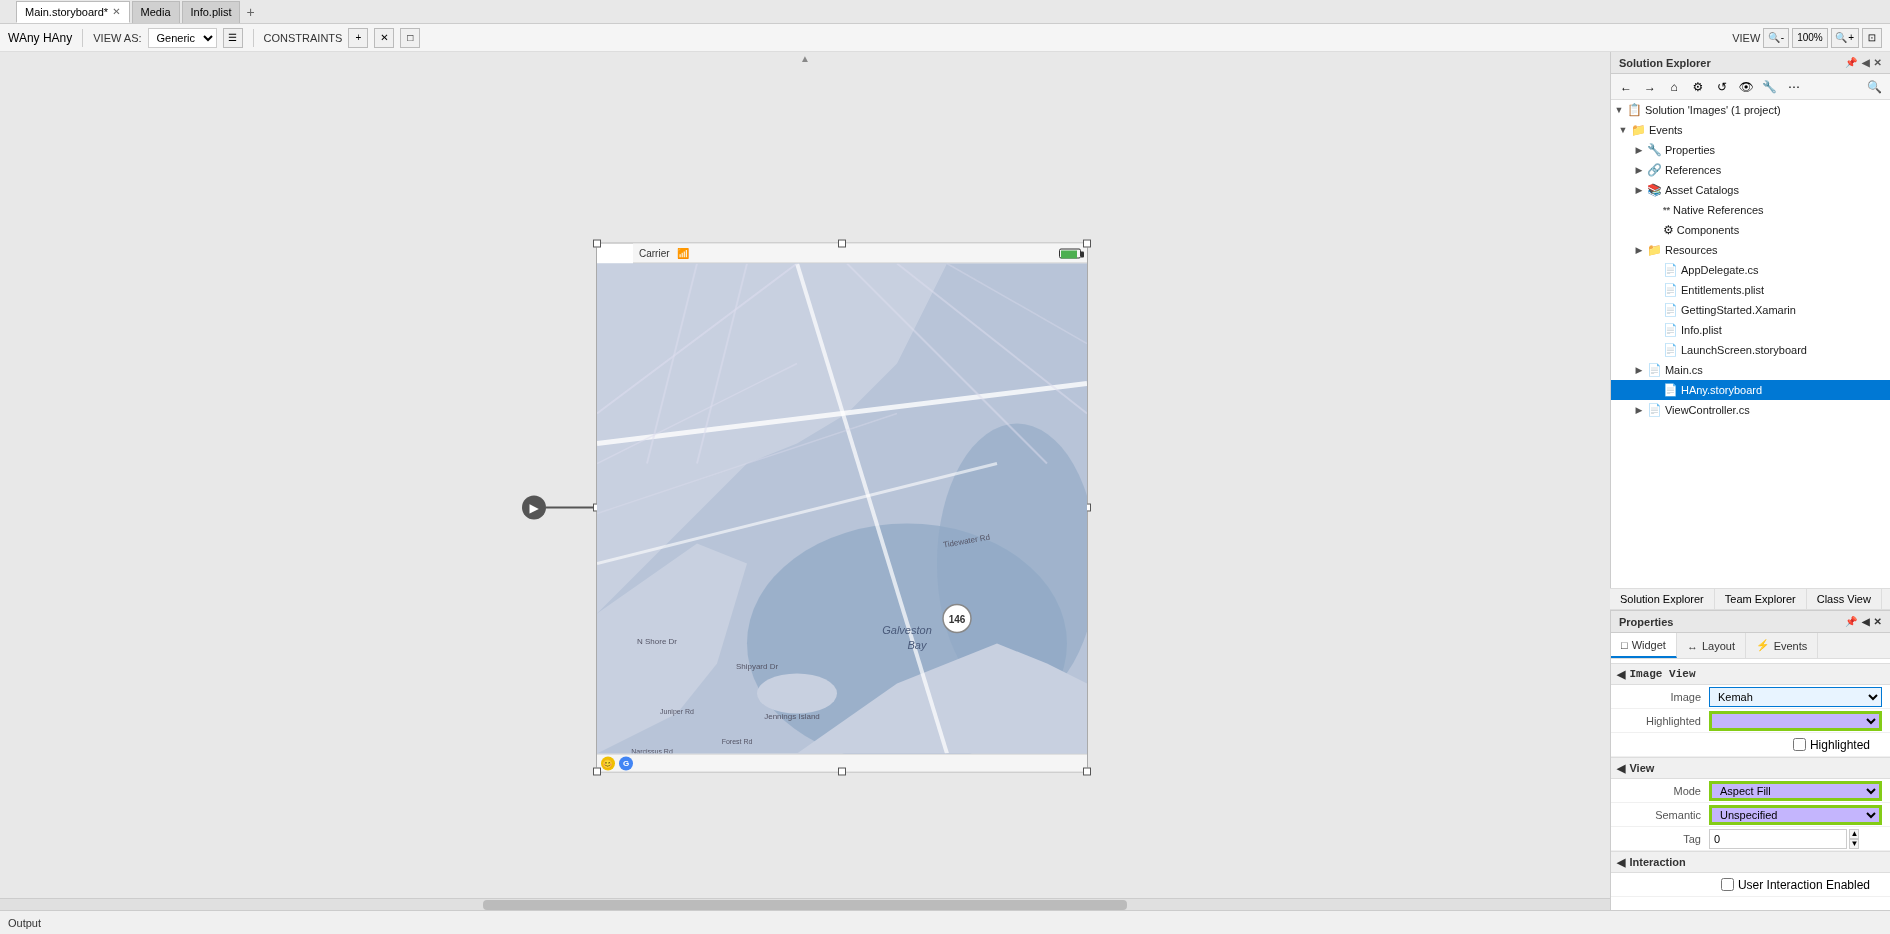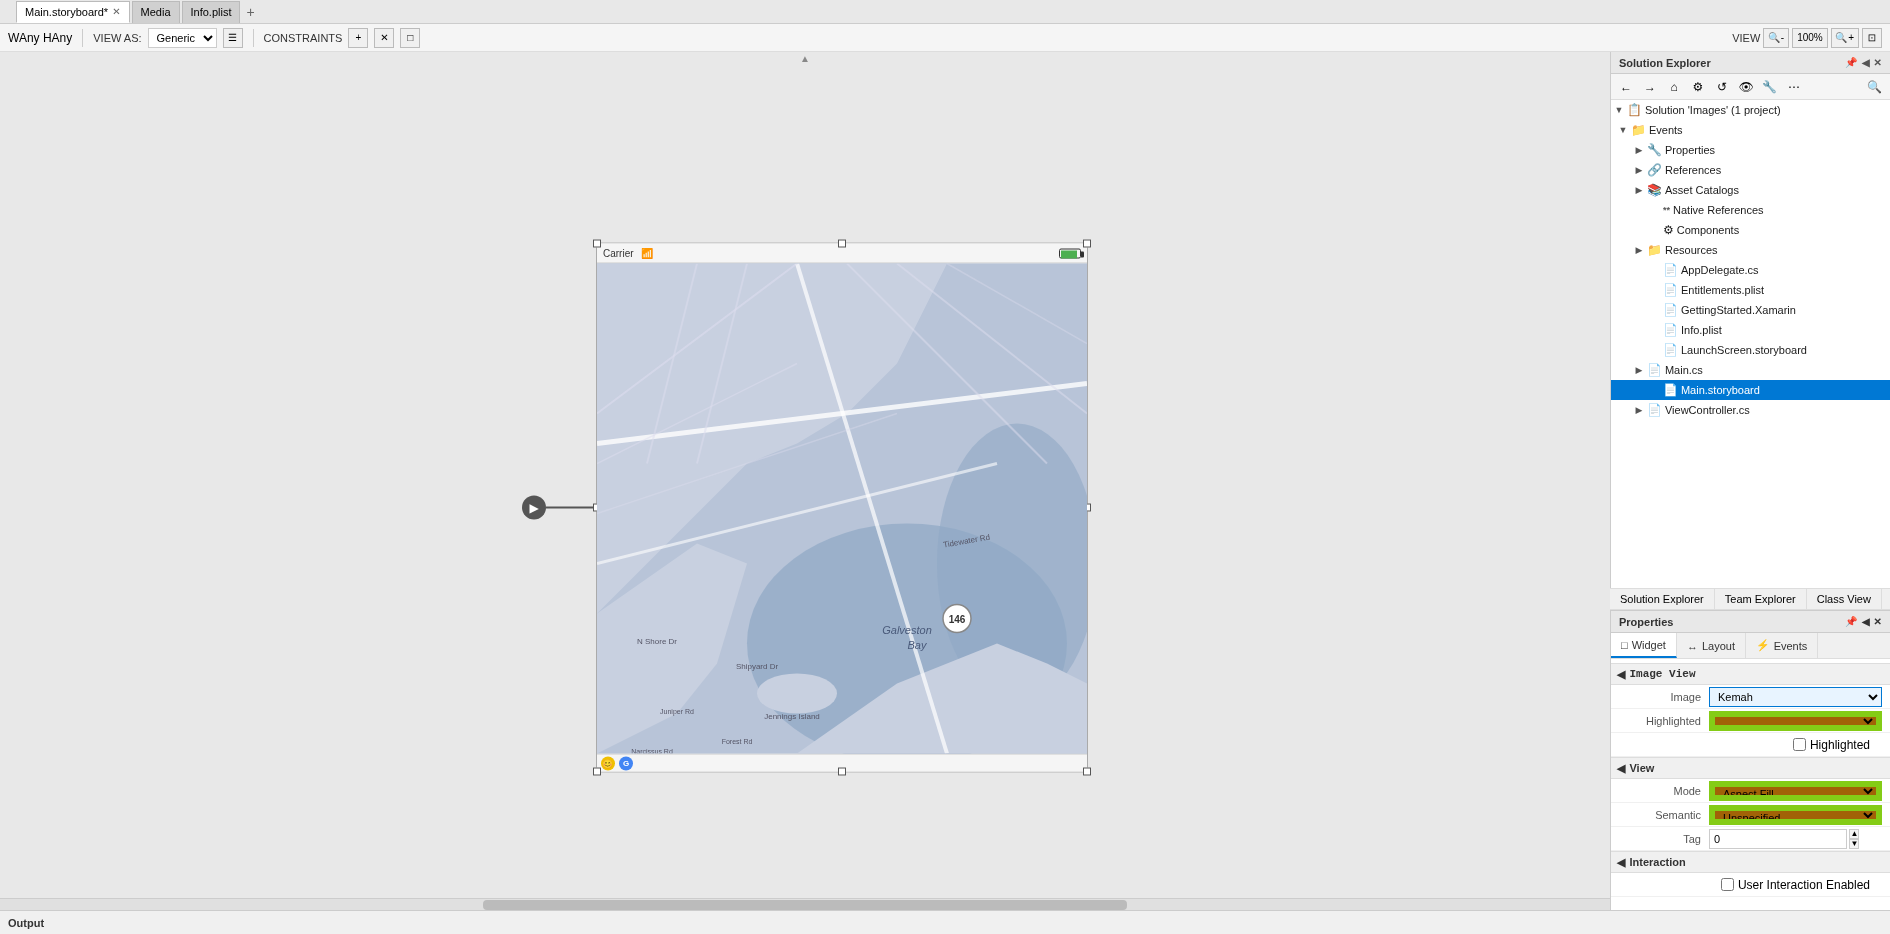--- a/index.html
+++ b/index.html
@@ -52,21 +52,21 @@
     .arrow-line::after {
       content: ''; position: absolute; right: -6px; top: -4px;
       border-left: 8px solid #555; border-top: 5px solid transparent; border-bottom: 5px solid transparent;
     }
 
     
     .vc-frame {
       display: flex; flex-direction: column; background: #fff; border: 1px solid #aaa;
     }
     .vc-top-bar {
-      height: 20px; background: #f5f5f5; border-bottom: 1px solid #ccc; display: flex; align-items: center; padding: 0 6px; gap: 8px; font-size: 10px;
+      height: 20px; background: #f5f5f5; border-bottom: 1px solid #ccc; display: flex; align-items: center; padding: 0 6px; gap: 8px; font-size: 10px; margin-left: 36px;
     }
     .vc-status-carrier { font-size: 10px; color: #333; }
     .vc-status-wifi { font-size: 10px; }
     .vc-battery { width: 22px; height: 10px; border: 1px solid #333; border-radius: 2px; position: relative; margin-left: auto; }
     .vc-battery::after { content: ''; position: absolute; right: -4px; top: 2px; width: 3px; height: 6px; background: #333; border-radius: 0 1px 1px 0; }
     .vc-battery-fill { width: 16px; height: 8px; background: #4caf50; position: absolute; left: 1px; top: 1px; }
 
     
     .map-container {
       width: 490px; height: 490px; background: #b8c4d8; position: relative; overflow: hidden;
@@ -94,21 +94,21 @@
     
     .h-scrollbar {
       height: 12px; background: #e0e0e0; border-top: 1px solid #ccc; position: relative;
     }
     .h-scrollbar-thumb {
       position: absolute; left: 30%; width: 40%; height: 10px; top: 1px; background: #bbb; border-radius: 4px;
     }
 
     
     .output-bar {
-      height: 24px; background: #f0f0f0; border-top: 1px solid #ccc; display: flex; align-items: center; padding: 0 8px; font-size: 11px; color: #333; font-weight: bold;
+      height: 24px; background: #f0f0f0; border-top: 1px solid #ccc; display: flex; align-items: center; padding: 0 8px; font-size: 11px; color: #333;
     }
 
     
     .solution-panel {
       width: 280px; background: #fff; border-left: 1px solid #ccc; display: flex; flex-direction: column;
     }
     .panel-title-bar {
       height: 22px; background: #e8e8e8; border-bottom: 1px solid #ccc; display: flex; align-items: center; padding: 0 8px; font-size: 11px; font-weight: bold; color: #333;
       justify-content: space-between;
     }
@@ -161,21 +161,21 @@
     }
     .prop-section-header {
       display: flex; align-items: center; height: 22px; background: #f0f0f0; border-bottom: 1px solid #ddd; border-top: 1px solid #ddd; padding: 0 6px; font-size: 11px; font-weight: bold; color: #333; cursor: pointer;
     }
     .prop-row {
       display: flex; align-items: center; height: 24px; padding: 0 8px; border-bottom: 1px solid #f0f0f0;
     }
     .prop-label { font-size: 11px; color: #555; width: 90px; flex-shrink: 0; text-align: right; padding-right: 8px; }
     .prop-value { flex: 1; }
     .prop-select {
-      width: 100%; height: 20px; font-size: 11px; border: 6px solid #84cc16; padding: 0 4px; background: #a16207;
+      width: 100%; height: 20px; font-size: 11px; border: 3px solid #84cc16; padding: 0 4px; background: #c4b5fd;
     }
     .prop-input {
       width: 80%; height: 20px; font-size: 11px; border: 1px solid #ccc; padding: 0 4px;
     }
     .prop-checkbox { margin-right: 4px; }
     .prop-checkbox-row {
       display: flex; align-items: center; height: 24px; padding: 0 8px; border-bottom: 1px solid #f0f0f0; justify-content: flex-end; padding-right: 20px;
     }
     .highlighted-select { background: #e8f4ff; border: 1px solid #0078d4; }
 
@@ -404,21 +404,21 @@
           <span class="tree-label">LaunchScreen.storyboard</span>
         </div>
         <div class="tree-item tree-indent-2">
           <span class="tree-expander">▶</span>
           <span class="tree-icon">📄</span>
           <span class="tree-label">Main.cs</span>
         </div>
         <div class="tree-item tree-indent-3 selected">
           <span class="tree-expander" style="width:16px;"></span>
           <span class="tree-icon">📄</span>
-          <span class="tree-label">Main.storyboard</span>
+          <span class="tree-label">HAny.storyboard</span>
         </div>
         <div class="tree-item tree-indent-2">
           <span class="tree-expander">▶</span>
           <span class="tree-icon">📄</span>
           <span class="tree-label">ViewController.cs</span>
         </div>
       </div>
     </div>
 
     <div class="bottom-tabs">

